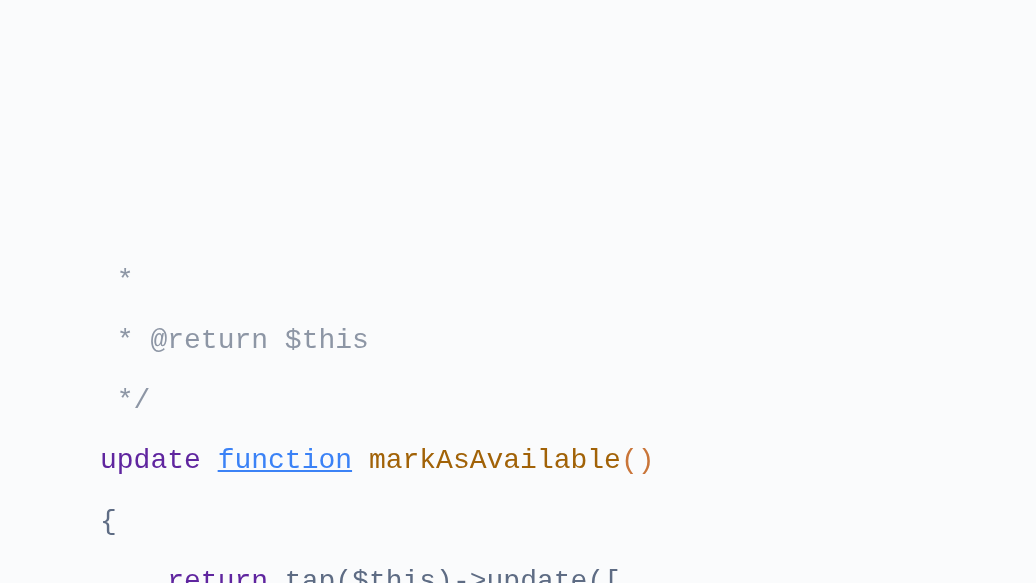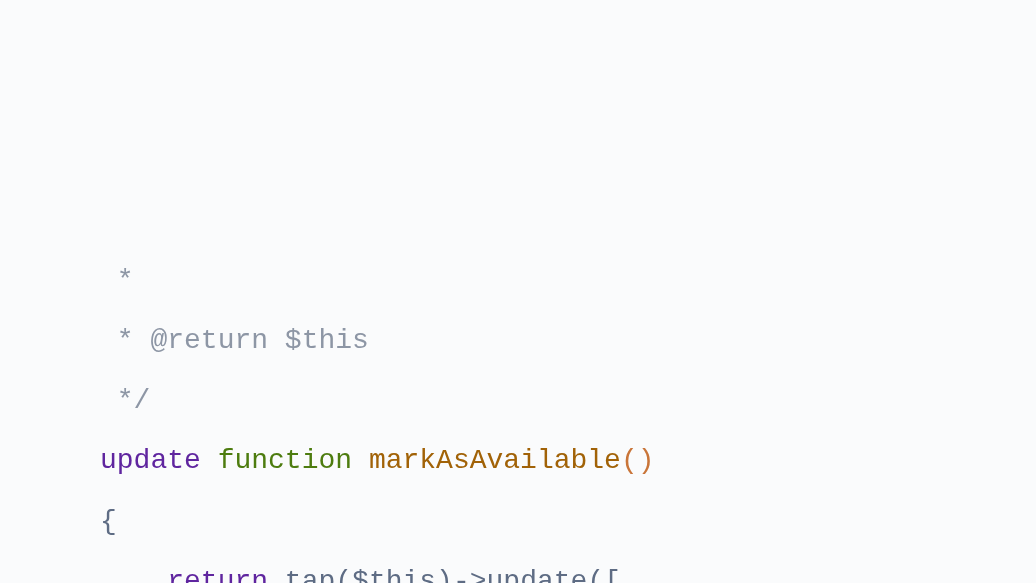--- a/index.html
+++ b/index.html
@@ -11,21 +11,21 @@
       font-family: ui-monospace, SFMono-Regular, "SF Mono", Menlo, Consolas, "Liberation Mono", monospace;
       font-size: 28px;
       line-height: 2.15;
       background: #fafbfc;
       color: #5e6c84;
       padding: 10px 0 20px 100px;
       white-space: pre;
     }
     .comment { color: #8d96a5; }
     .keyword { color: #5f259f; }
-    .keyword-function { color: #4d7c0f; }
+    .keyword-function { color: #3b82f6; text-decoration: underline; }
     .fn-name { color: #a16207; }
     .paren { color: #c97539; }
     .brace { color: #5e6c84; }
     .bracket { color: #5e6c84; }
     .op { color: #5e6c84; }
     .var { color: #5e6c84; }
     .call { color: #5e6c84; }
     .punct { color: #5e6c84; }
   </style>
 </head>

